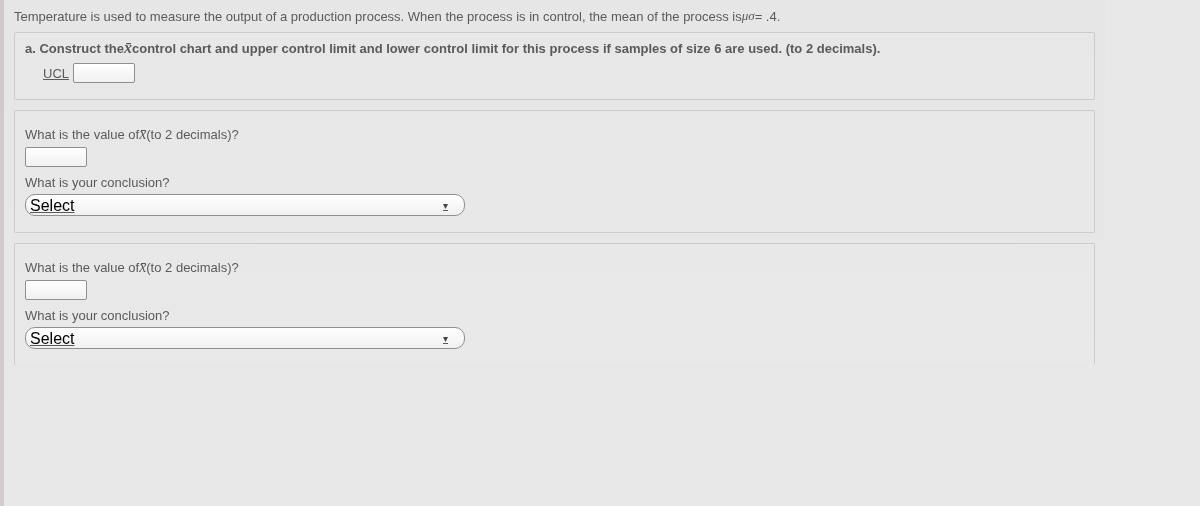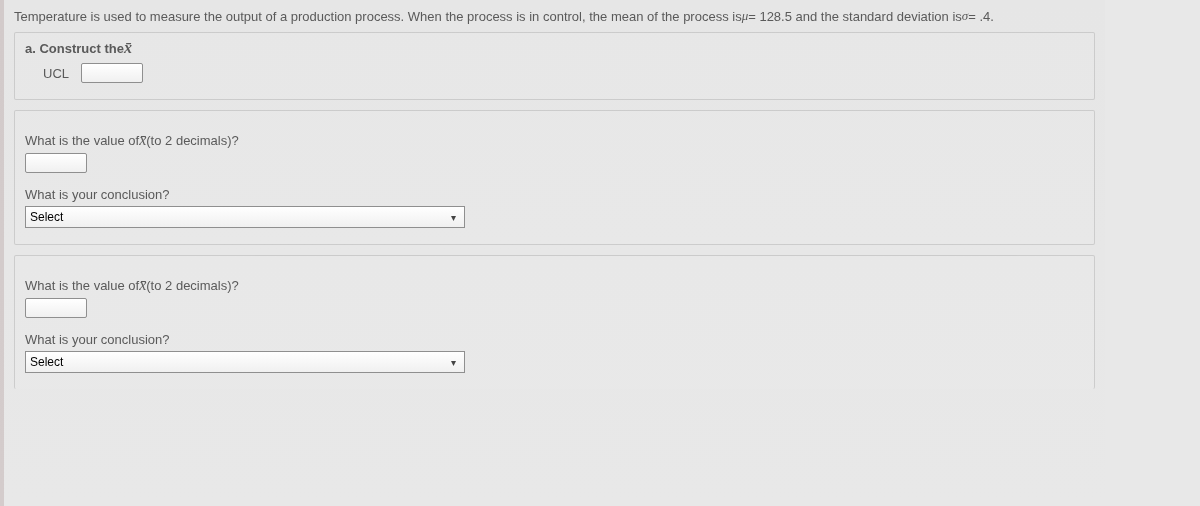--- a/index.html
+++ b/index.html
@@ -39,45 +39,45 @@
     background: rgba(255,255,255,0.05);
   }
   .label-q {
     margin-bottom: 6px;
     font-weight: bold;
   }
   .field-row {
     display: flex;
     align-items: center;
     margin: 4px 0 6px 18px;
-    gap: 8px;
+    text-decoration: underline;
   }
   .field-row.noindent { margin-left: 0; }
   .small-label {
     min-width: 30px;
   }
   input.num {
     width: 62px;
     height: 20px;
     border: 1px solid #8f8f8f;
     background: linear-gradient(#ffffff,#f0f0f0);
     font-size: 12px;
     padding: 1px 4px;
     box-sizing: border-box;
     border-radius: 2px;
   }
   select.sel {
     width: 440px;
     height: 22px;
     border: 1px solid #8f8f8f;
     background: linear-gradient(#ffffff,#f0f0f0);
-    font-size: 12px;
+    font-size: 16px;
     padding: 1px 4px;
     box-sizing: border-box;
-    border-radius: 0;
+    border-radius: 10px;
     appearance: none;
     -webkit-appearance: none;
   }
   .chev {
     position: relative;
     margin-left: -22px;
     pointer-events: none;
     font-size: 10px;
     color: #444;
     top: 0;
@@ -85,41 +85,41 @@
   .xbar {
     font-family: "Times New Roman", serif;
     font-style: italic;
     font-size: 16px;
   }
   .greek {
     font-family: "Times New Roman", serif;
     font-style: italic;
   }
   .subblock {
-    margin-top: 14px;
+    margin-top: 8px;
     margin-bottom: 4px;
   }
 </style>
 </head>
 <body>
 
 <div class="page">
 
   <div class="row intro">
     <span>Temperature is used to measure the output of a production process. When the process is in control, the mean of the process is </span>
     <span class="greek">μ</span>
-    <span> = 128.5 and the standard deviation is </span>
     <span class="greek">σ</span>
     <span> = .4.</span>
   </div>
 
   <div class="section">
     <div class="row label-q">
       <span>a. Construct the </span>
       <span class="xbar">x̄</span>
+      <span> control chart and upper control limit and lower control limit for this process if samples of size 6 are used. (to 2 decimals).</span>
     </div>
     <div class="field-row">
       <span class="small-label">UCL</span>
       <input class="num" type="text" value="" style="">
     </div>
   </div>
 
   <div class="section">
 
     <div class="row subblock">

